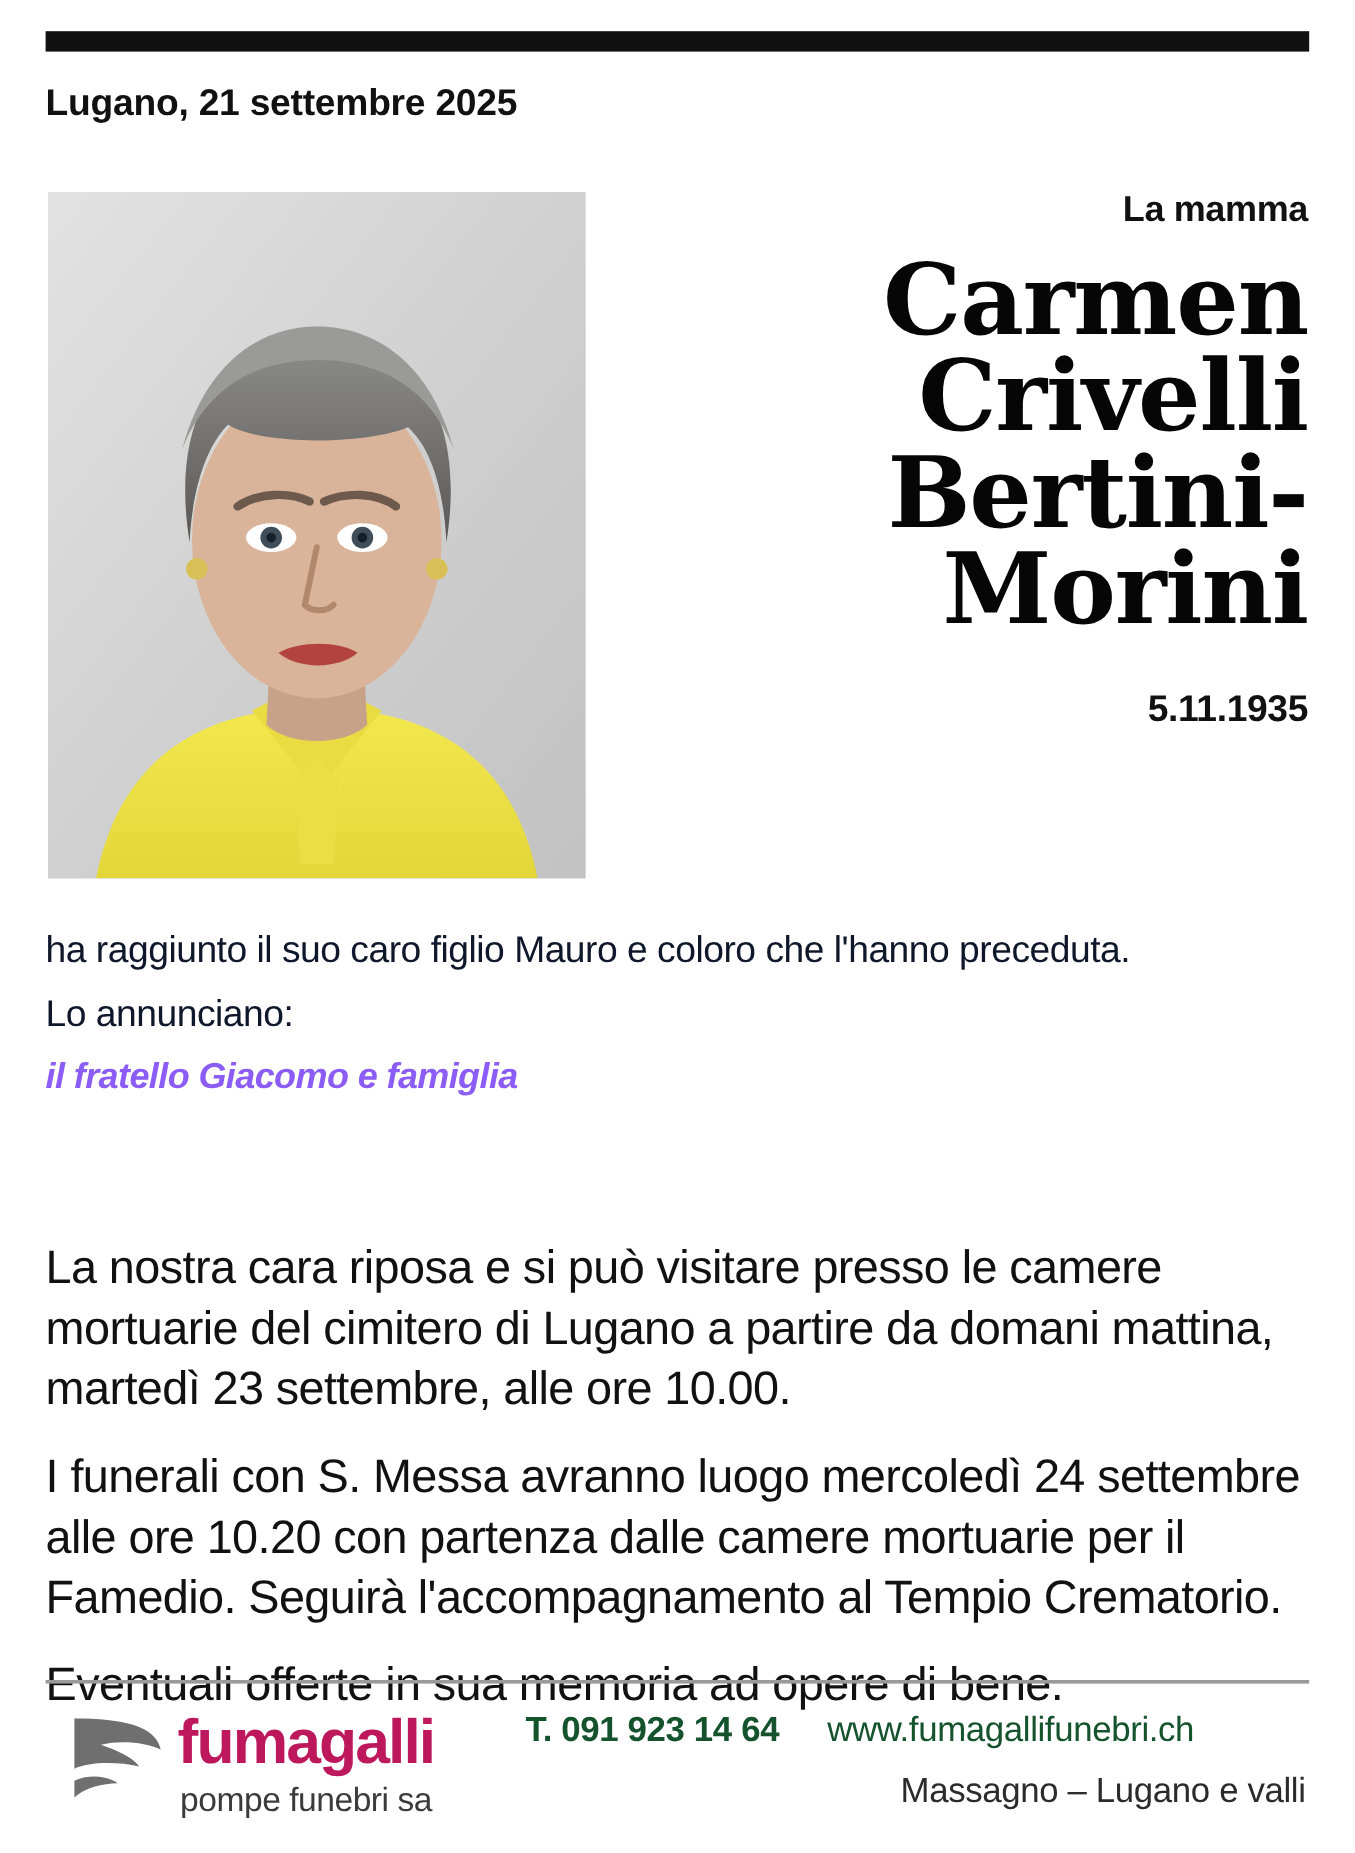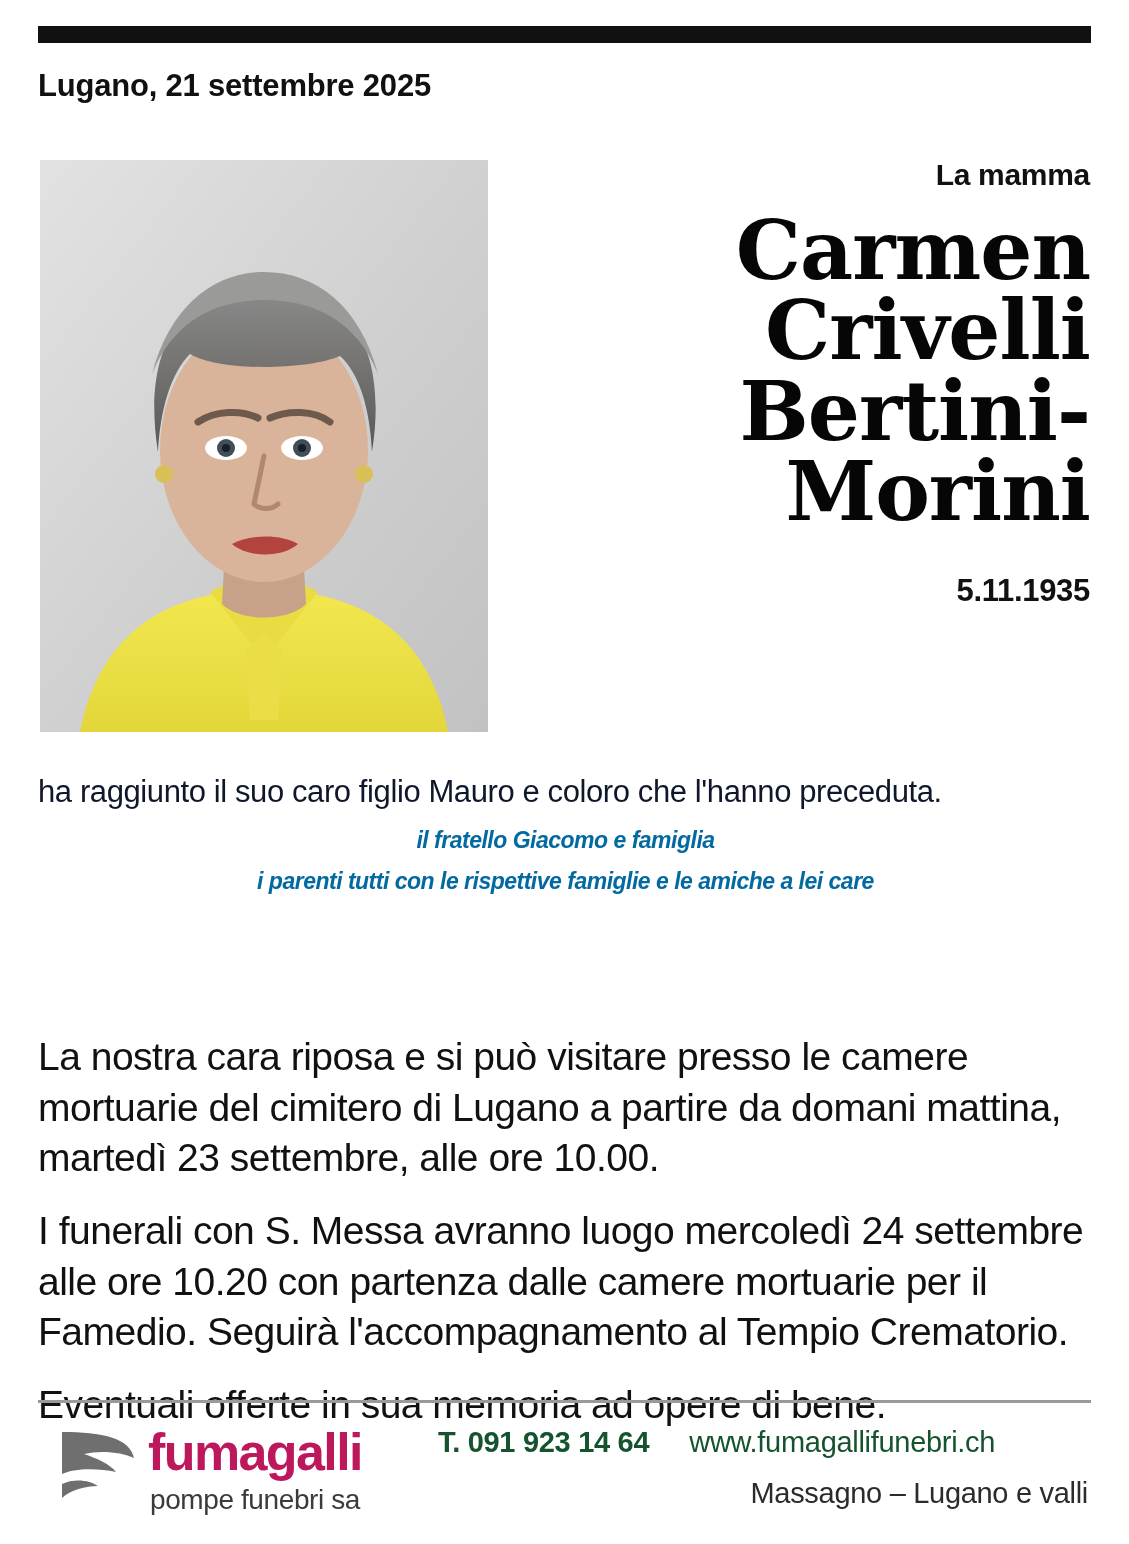--- a/index.html
+++ b/index.html
@@ -88,28 +88,27 @@
   }
   .p-reg {
     font-size: 31px;
     line-height: 1.32;
     font-weight: 400;
     letter-spacing: -0.4px;
     color: #0f172a;
     margin: 0 0 12px 0;
   }
   .p-italic {
-    font-size: 23px;
+    font-size: 30px;
     line-height: 1.35;
     font-style: italic;
     font-weight: 700;
     letter-spacing: -0.5px;
-    color: #0369a1;
+    color: #8b5cf6;
     margin: 0 0 10px 0;
-    text-align: center;
   }
 
   .info-block {
     position: absolute;
     left: 38px;
     top: 1032px;
     width: 1055px;
   }
   .info-p {
     font-size: 39px;
@@ -248,22 +247,22 @@
   </div>
 
   <div class="right-col">
     <div class="relation">La mamma</div>
     <div class="deceased-name">Carmen Crivelli Bertini-Morini</div>
     <div class="birthdate">5.11.1935</div>
   </div>
 
   <div class="body-block">
     <p class="p-reg">ha raggiunto il suo caro figlio Mauro e coloro che l'hanno preceduta.</p>
+    <p class="p-reg">Lo annunciano:</p>
     <p class="p-italic">il fratello Giacomo e famiglia</p>
-    <p class="p-italic">i parenti tutti con le rispettive famiglie e le amiche a lei care</p>
   </div>
 
   <div class="info-block">
     <p class="info-p">La nostra cara riposa e si può visitare presso le camere mortuarie del cimitero di Lugano a partire da domani mattina, martedì 23 settembre, alle ore 10.00.</p>
     <p class="info-p">I funerali con S. Messa avranno luogo mercoledì 24 settembre alle ore 10.20 con partenza dalle camere mortuarie per il Famedio. Seguirà l'accompagnamento al Tempio Crematorio.</p>
     <p class="info-p">Eventuali offerte in sua memoria ad opere di bene.</p>
   </div>
 
   <div class="footer-rule"></div>
 

